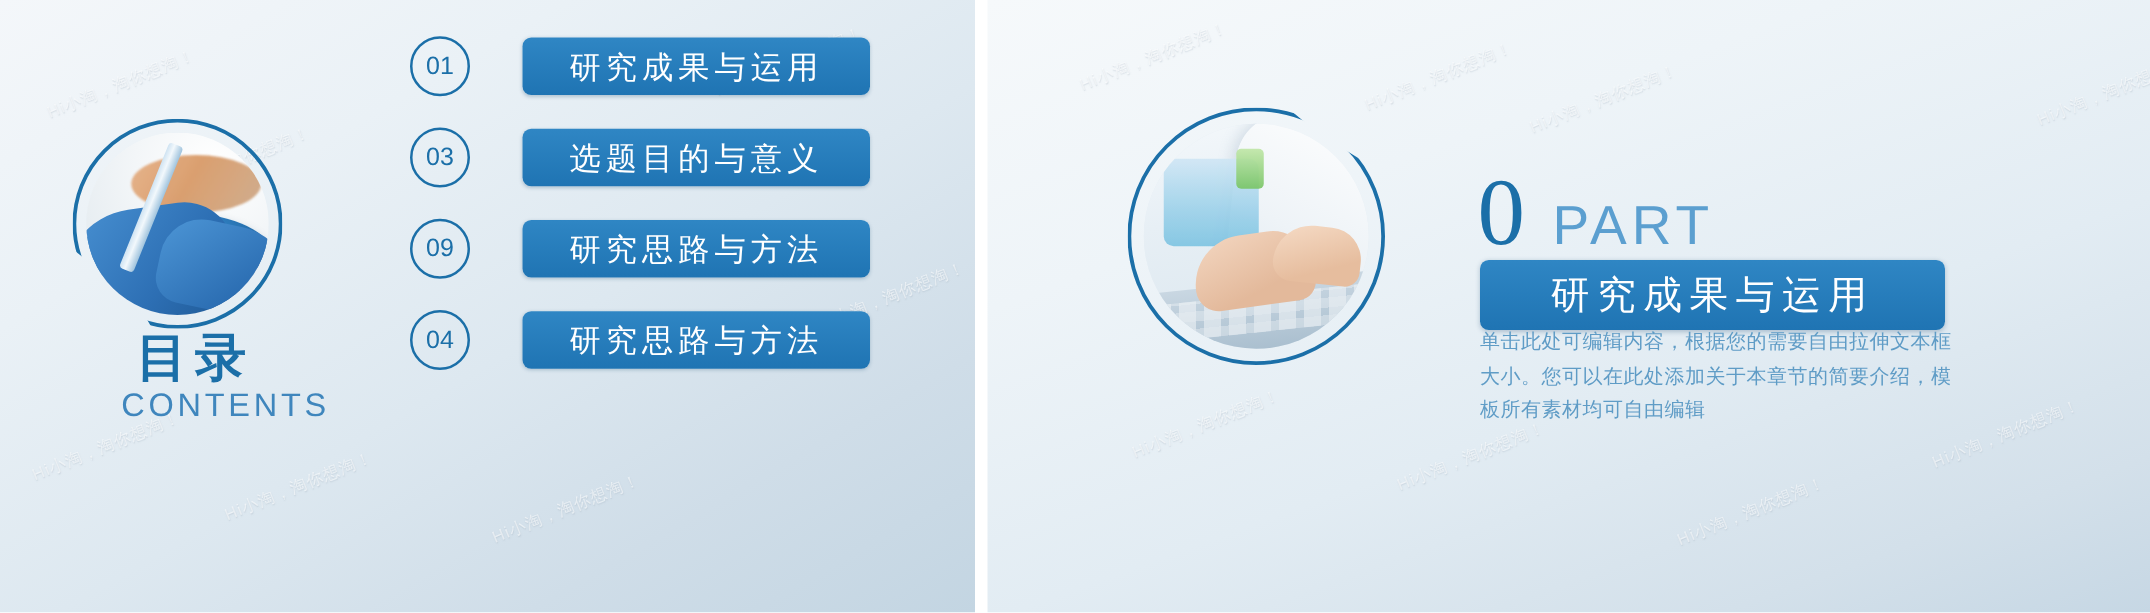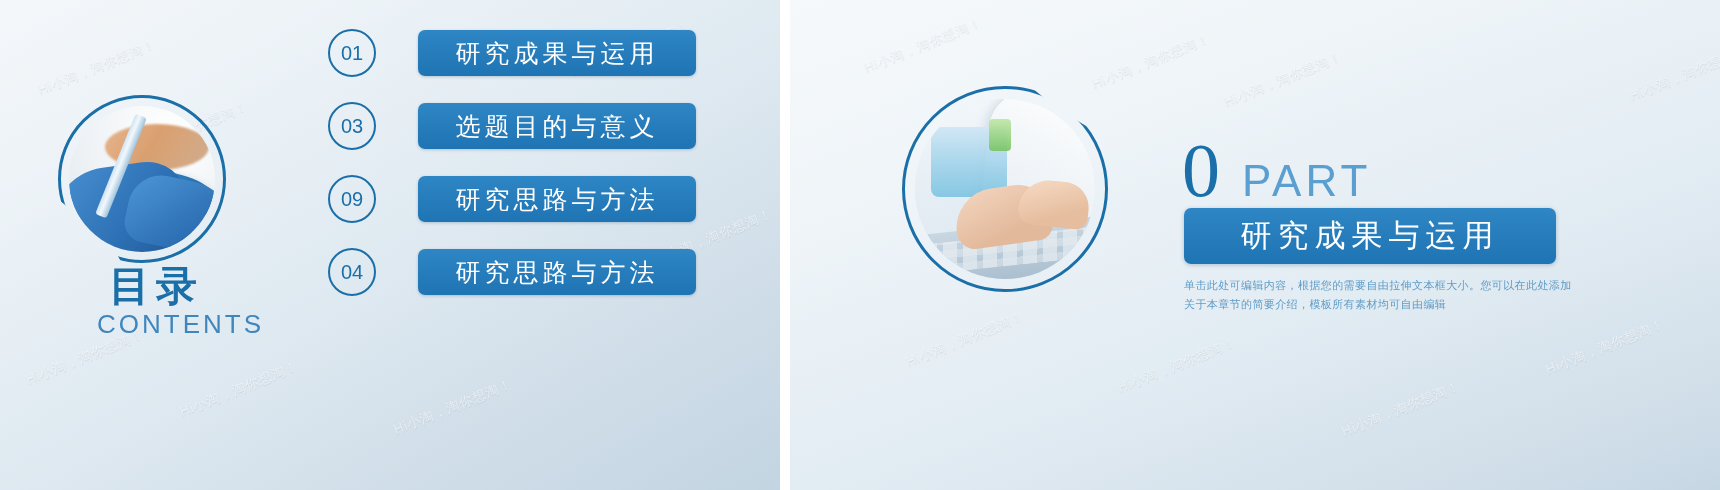--- a/index.html
+++ b/index.html
@@ -264,24 +264,24 @@
     border-radius: 7px;
     background: linear-gradient(180deg,#2f86c4 0%, #1f74b3 100%);
     color: #ffffff;
     font-size: 31px;
     letter-spacing: 6px;
     display: flex; align-items: center; justify-content: center;
     box-shadow: 0 1px 4px rgba(20,70,110,0.28);
   }
   .section-desc {
     position: absolute;
-    left: 394px; top: 276px;
+    left: 394px; top: 260px;
     width: 390px;
     color: #5f9cc6;
-    font-size: 11px;
+    font-size: 16px;
     line-height: 1.72;
     letter-spacing: .4px;
   }
 </style>
 </head>
 <body>
 
 <div class="deck">
 
   <section class="slide slide-left">

